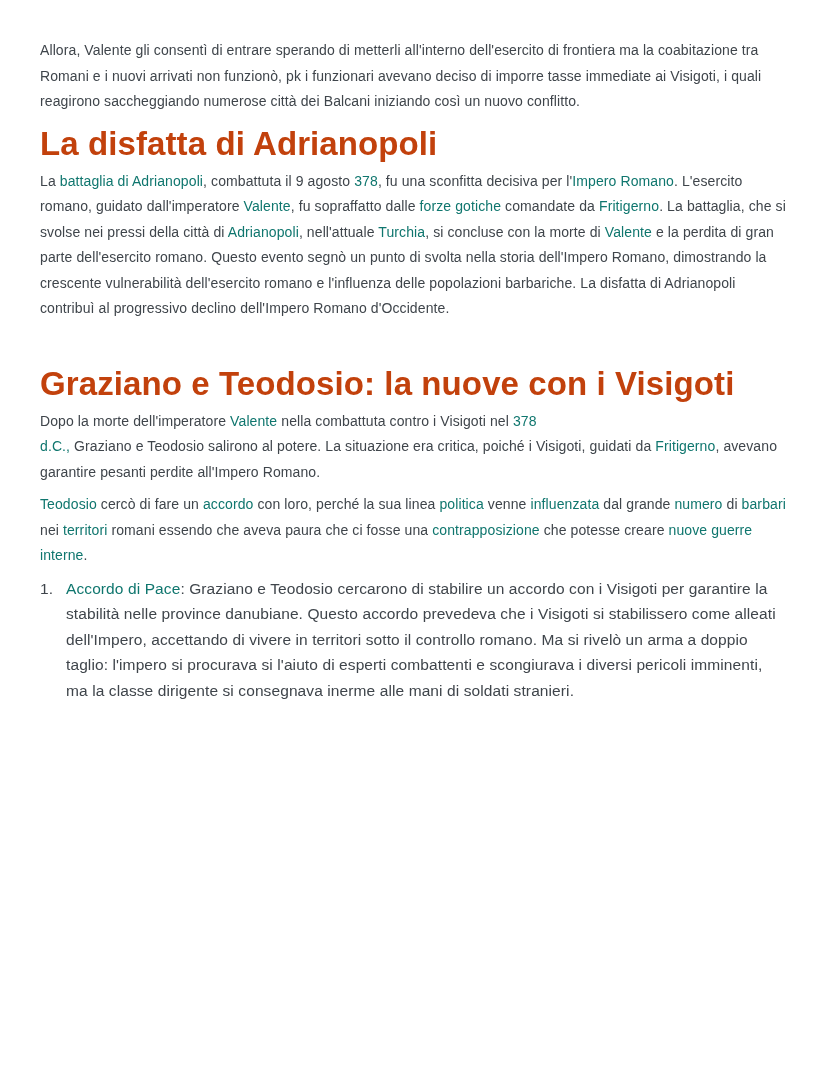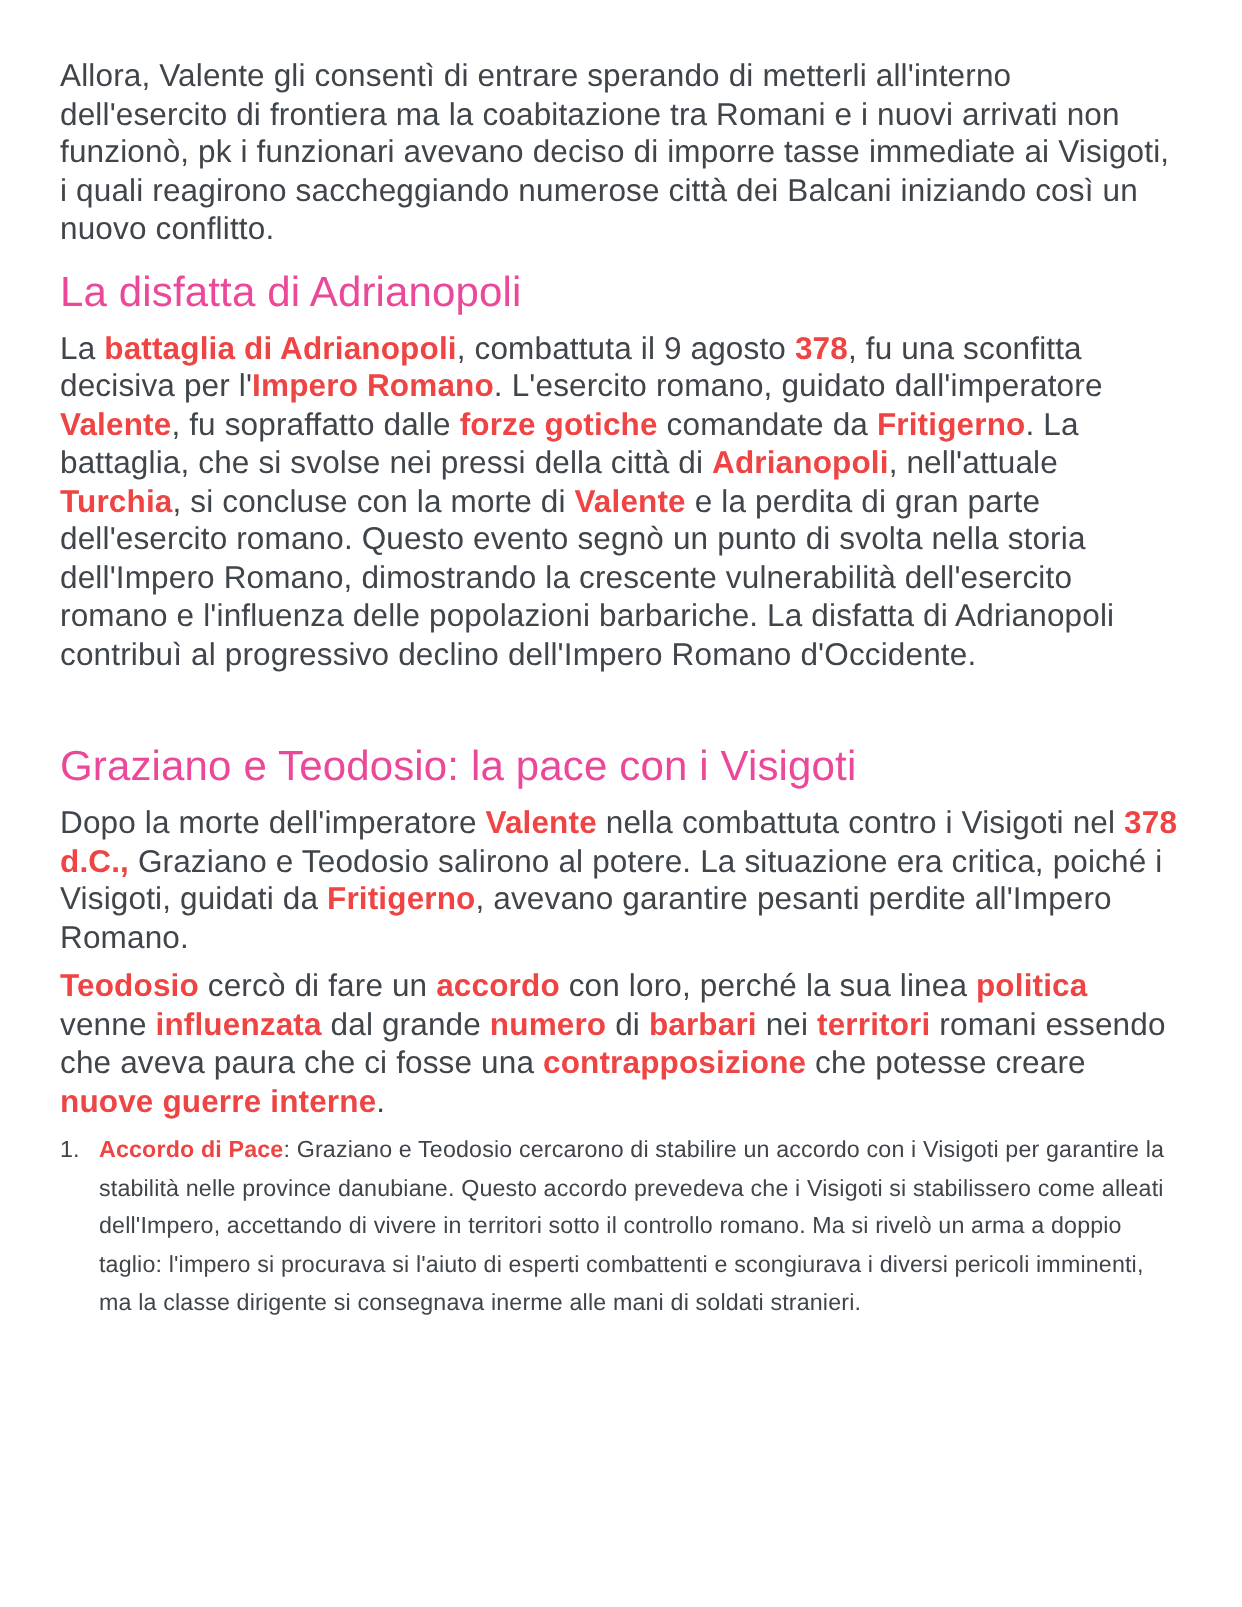--- a/index.html
+++ b/index.html
@@ -9,35 +9,35 @@
     height: 1071px;
     font-family: "Liberation Sans", sans-serif;
     color: #3f454b;
     overflow: hidden;
   }
   .page {
     padding: 38px 40px 0 40px;
     width: 100%;
   }
   .para {
-    font-size: 21px;
+    font-size: 14px;
     line-height: 25.5px;
     margin-bottom: 7px;
     letter-spacing: 0.1px;
   }
   .para b, .list-text b, .list-num {
-    font-weight: 700;
-    color: #ef4444;
+    font-weight: 400;
+    color: #0f766e;
   }
   h1 {
     font-family: "Liberation Sans", sans-serif;
-    font-size: 28px;
+    font-size: 33px;
     line-height: 32px;
-    font-weight: 400;
-    color: #ec4899;
+    font-weight: 700;
+    color: #c2410c;
     letter-spacing: 0.1px;
   }
   .h1-first  { margin: 13px 0 9px 0; }
   .h1-second { margin: 46px 0 9px 0; }
   .numbered-list {
     margin-top: 3px;
   }
   .list-item {
     display: flex;
     align-items: flex-start;
@@ -59,21 +59,21 @@
 <body>
 
 <main class="page">
 
   <p class="para"><span>Allora, Valente gli consentì di entrare sperando di metterli all'interno dell'esercito di frontiera ma la coabitazione tra Romani e i nuovi arrivati non funzionò, pk i funzionari avevano deciso di imporre tasse immediate ai Visigoti, i quali reagirono saccheggiando numerose città dei Balcani iniziando così un nuovo conflitto.</span></p>
 
   <h1 class="h1-first">La disfatta di Adrianopoli</h1>
 
   <p class="para"><span>La </span><b>battaglia di Adrianopoli</b><span>, combattuta il 9 agosto </span><b>378</b><span>, fu una sconfitta decisiva per l'</span><b>Impero Romano</b><span>. L'esercito romano, guidato dall'imperatore </span><b>Valente</b><span>, fu sopraffatto dalle </span><b>forze gotiche</b><span> comandate da </span><b>Fritigerno</b><span>. La battaglia, che si svolse nei pressi della città di </span><b>Adrianopoli</b><span>, nell'attuale </span><b>Turchia</b><span>, si concluse con la morte di </span><b>Valente</b><span> e la perdita di gran parte dell'esercito romano. Questo evento segnò un punto di svolta nella storia dell'Impero Romano, dimostrando la crescente vulnerabilità dell'esercito romano e l'influenza delle popolazioni barbariche. La disfatta di Adrianopoli contribuì al progressivo declino dell'Impero Romano d'Occidente.</span></p>
 
-  <h1 class="h1-second">Graziano e Teodosio: la pace con i Visigoti</h1>
+  <h1 class="h1-second">Graziano e Teodosio: la nuove con i Visigoti</h1>
 
   <p class="para"><span>Dopo la morte dell'imperatore </span><b>Valente</b><span> nella combattuta contro i Visigoti nel </span><b>378</b><br><b>d.C.,</b><span> Graziano e Teodosio salirono al potere. La situazione era critica, poiché i Visigoti, guidati da </span><b>Fritigerno</b><span>, avevano garantire pesanti perdite all'Impero Romano.</span></p>
 
   <p class="para"><b>Teodosio</b><span> cercò di fare un </span><b>accordo</b><span> con loro, perché la sua linea </span><b>politica</b><span> venne </span><b>influenzata</b><span> dal grande </span><b>numero</b><span> di </span><b>barbari</b><span> nei </span><b>territori</b><span> romani essendo che aveva paura che ci fosse una </span><b>contrapposizione</b><span> che potesse creare </span><b>nuove guerre interne</b><span>.</span></p>
 
   <div class="numbered-list">
     <div class="list-item">
       <span class="list-num">1.</span>
       <span class="list-text"><b>Accordo di Pace</b><span>: Graziano e Teodosio cercarono di stabilire un accordo con i Visigoti per garantire la stabilità nelle province danubiane. Questo accordo prevedeva che i Visigoti si stabilissero come alleati dell'Impero, accettando di vivere in territori sotto il controllo romano. Ma si rivelò un arma a doppio taglio: l'impero si procurava si l'aiuto di esperti combattenti e scongiurava i diversi pericoli imminenti, ma la classe dirigente  si consegnava inerme alle mani di soldati stranieri.</span></span>
     </div>

